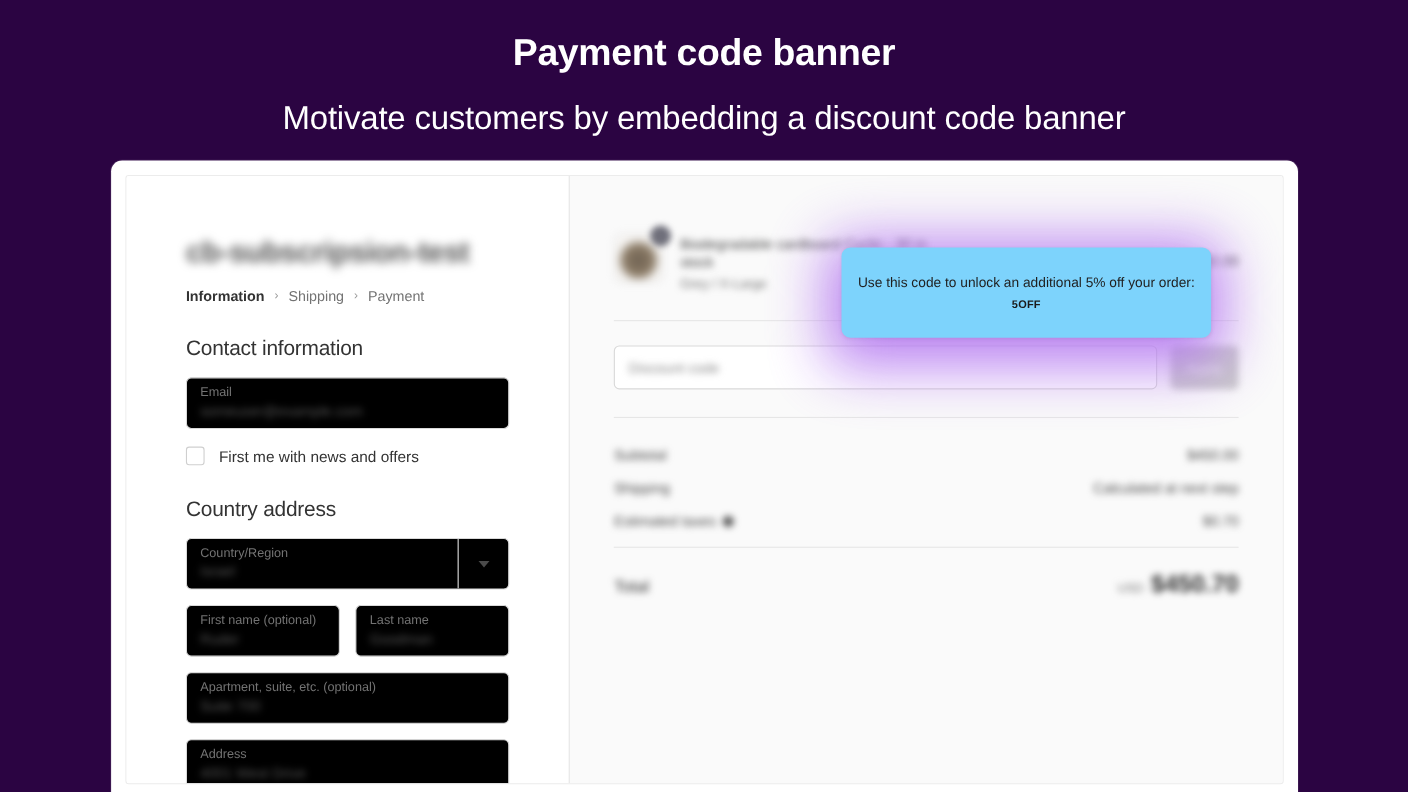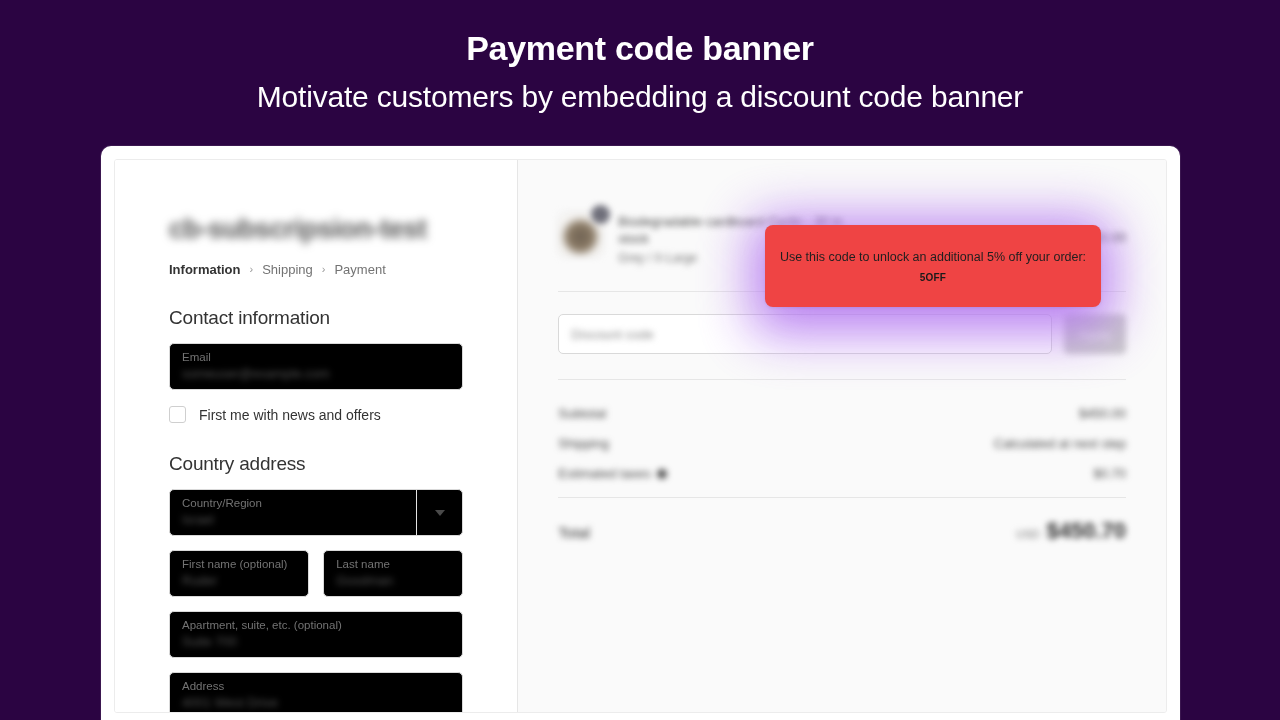--- a/index.html
+++ b/index.html
@@ -30,21 +30,21 @@
   .hero-title {
     font-size: 34px;
     font-weight: bold;
     letter-spacing: -0.3px;
     line-height: 1.18;
   }
   .hero-sub {
     font-size: 30px;
     font-weight: 400;
     line-height: 1.2;
-    margin-top: 11px;
+    margin-top: 22px;
     letter-spacing: -0.2px;
   }
 
   
   .card {
     position: absolute;
     left: 101px;
     top: 146px;
     width: 1079px;
     height: 580px;
@@ -331,21 +331,21 @@
     filter: blur(26px);
     opacity: 0.95;
     pointer-events: none;
   }
   .banner {
     position: absolute;
     left: 650px;
     top: 65px;
     width: 336px;
     height: 82px;
-    background: #ef4444;
+    background: #7dd3fc;
     border-radius: 8px;
     display: flex;
     flex-direction: column;
     align-items: center;
     justify-content: center;
     gap: 7px;
     box-shadow: 0 1px 3px rgba(0,0,0,0.07);
   }
   .banner-text {
     font-size: 12.5px;

